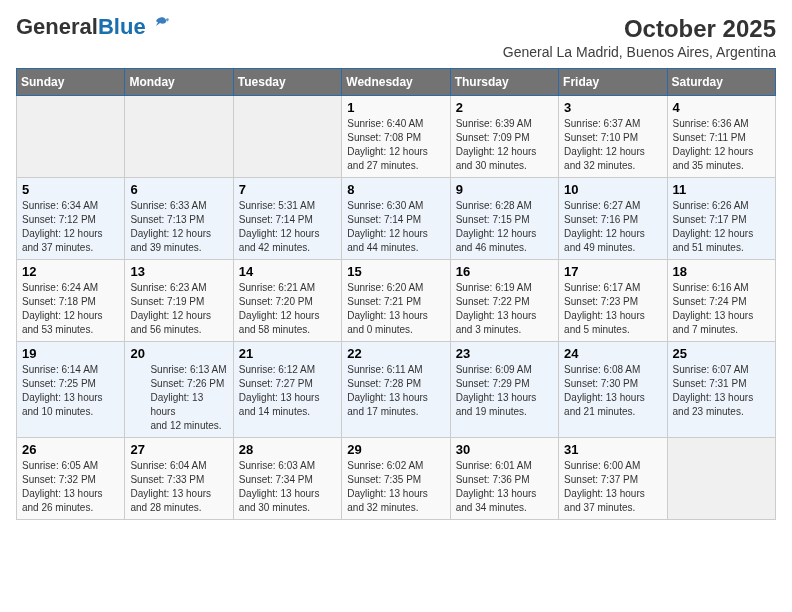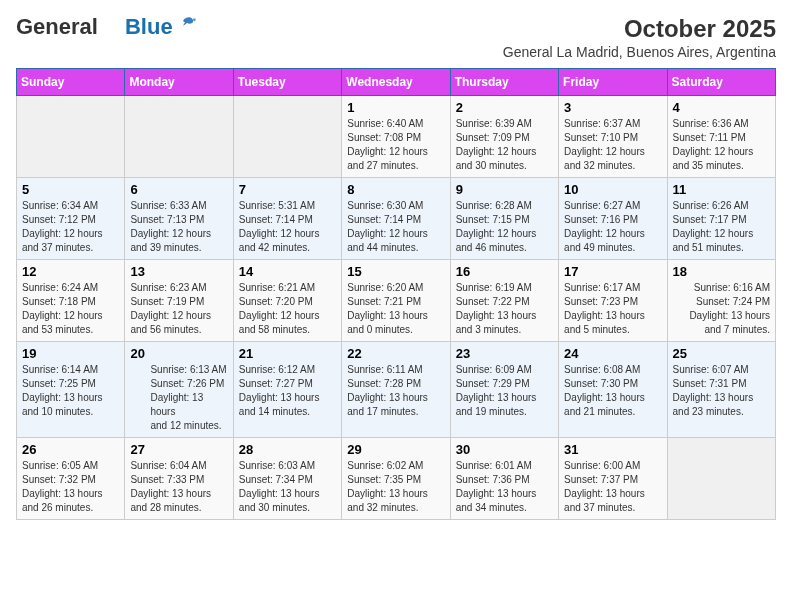--- a/index.html
+++ b/index.html
@@ -20,42 +20,42 @@
       display: flex;
       flex-direction: column;
       align-items: flex-start;
     }
     .logo-text {
       font-size: 22px;
       font-weight: bold;
       color: #333;
       line-height: 1;
     }
-    .logo-text span.blue { color: #1a6faf; padding-left: 27px; }
+    .logo-text span.blue { color: #1a6faf; }
     .title-section {
       text-align: right;
     }
     .month-title {
       font-size: 24px;
       font-weight: bold;
       color: #333;
       line-height: 1.1;
     }
     .subtitle {
       font-size: 14px;
       color: #404040;
       margin-top: 2px;
     }
     table {
       width: 100%;
       border-collapse: collapse;
       font-size: 11px;
     }
     thead tr th {
-      background-color: #d946ef;
+      background-color: #737373;
       color: #fff;
       padding: 6px 4px;
       text-align: left;
       font-size: 12px;
       font-weight: bold;
       border: 1px solid #2a6aaa;
     }
     tbody tr td {
       border: 1px solid #ccc;
       vertical-align: top;
@@ -243,21 +243,21 @@
         </td>
         <td>
           <span class="day-number">17</span>
           <div class="day-info" style="white-space: pre-line;">Sunrise: 6:17 AM
 Sunset: 7:23 PM
 Daylight: 13 hours
 and 5 minutes.</div>
         </td>
         <td>
           <span class="day-number">18</span>
-          <div class="day-info" style="white-space: pre-line; text-align: right;">Sunrise: 6:16 AM
+          <div class="day-info" style="white-space: pre-line;">Sunrise: 6:16 AM
 Sunset: 7:24 PM
 Daylight: 13 hours
 and 7 minutes.</div>
         </td>
       </tr>
       <tr>
         <td>
           <span class="day-number">19</span>
           <div class="day-info" style="white-space: pre-line;">Sunrise: 6:14 AM
 Sunset: 7:25 PM

